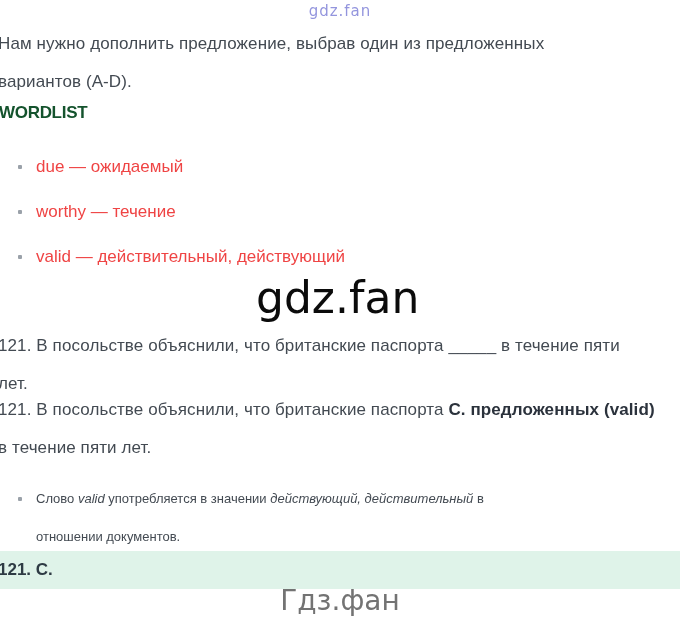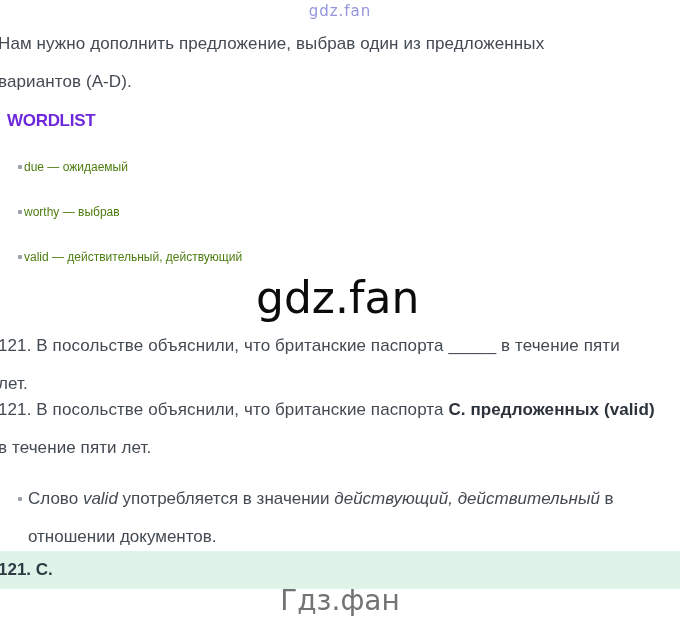--- a/index.html
+++ b/index.html
@@ -30,46 +30,46 @@
   .p-intro { top: 25px; }
   .p-question { top: 327px; }
   .p-answer { top: 391px; }
   .p-answer b, .band { color: #2b323c; }
   .p-answer b { font-weight: bold; }
 
   
   .wordlist-heading {
     position: absolute; top: 103px; left: -1px;
     font-size: 17px; font-weight: bold; letter-spacing: -0.3px;
-    color: #6d28d9; line-height: 20px; margin: 8px;
+    color: #14532d; line-height: 20px; margin: 0;
   }
 
   
   .wl { position: absolute; top: 158px; left: 0; margin: 0; padding: 0; list-style: none; width: 680px; }
   .wl li {
-    position: relative; padding-left: 24px; height: 18px; margin-bottom: 27px;
-    font-size: 12px; line-height: 18px; color: #4d7c0f; white-space: nowrap;
+    position: relative; padding-left: 36px; height: 18px; margin-bottom: 27px;
+    font-size: 17px; line-height: 18px; color: #ef4444; white-space: nowrap;
   }
   .dot {
     position: absolute; left: 18px; top: 7px;
     width: 4px; height: 4px; border-radius: 1px; background: #9aa1a9;
   }
 
   
   .wm-big {
     position: absolute; top: 276px; left: 256px;
     font-family: "DejaVu Sans", sans-serif;
     font-size: 44px; line-height: 44px; color: #0b0b0b;
   }
 
   
   .explain {
     position: absolute; top: 480px; left: 0; width: 538px;
-    padding-left: 28px; box-sizing: border-box;
-    font-size: 17px; color: #434a52;
+    padding-left: 36px; box-sizing: border-box;
+    font-size: 13px; color: #434a52;
   }
   .explain .line { line-height: 38px; white-space: nowrap; }
   .explain .dot { top: 17px; }
   .explain i { font-style: italic; }
 
   
   .band {
     position: absolute; top: 551px; left: 0; width: 680px; height: 38px;
     background: #dff3e9;
     padding-left: 32px;
@@ -101,21 +101,21 @@
 
   <h2 class="wordlist-heading">WORDLIST</h2>
 
   <ul class="wl">
     <li>
       <span class="dot"></span>
       <span>due — ожидаемый</span>
     </li>
     <li>
       <span class="dot"></span>
-      <span>worthy — выбрав</span>
+      <span>worthy — течение</span>
     </li>
     <li>
       <span class="dot"></span>
       <span>valid — действительный, действующий</span>
     </li>
   </ul>
 
   <div class="wm-big">gdz.fan</div>
 
   <div class="para p-question">

